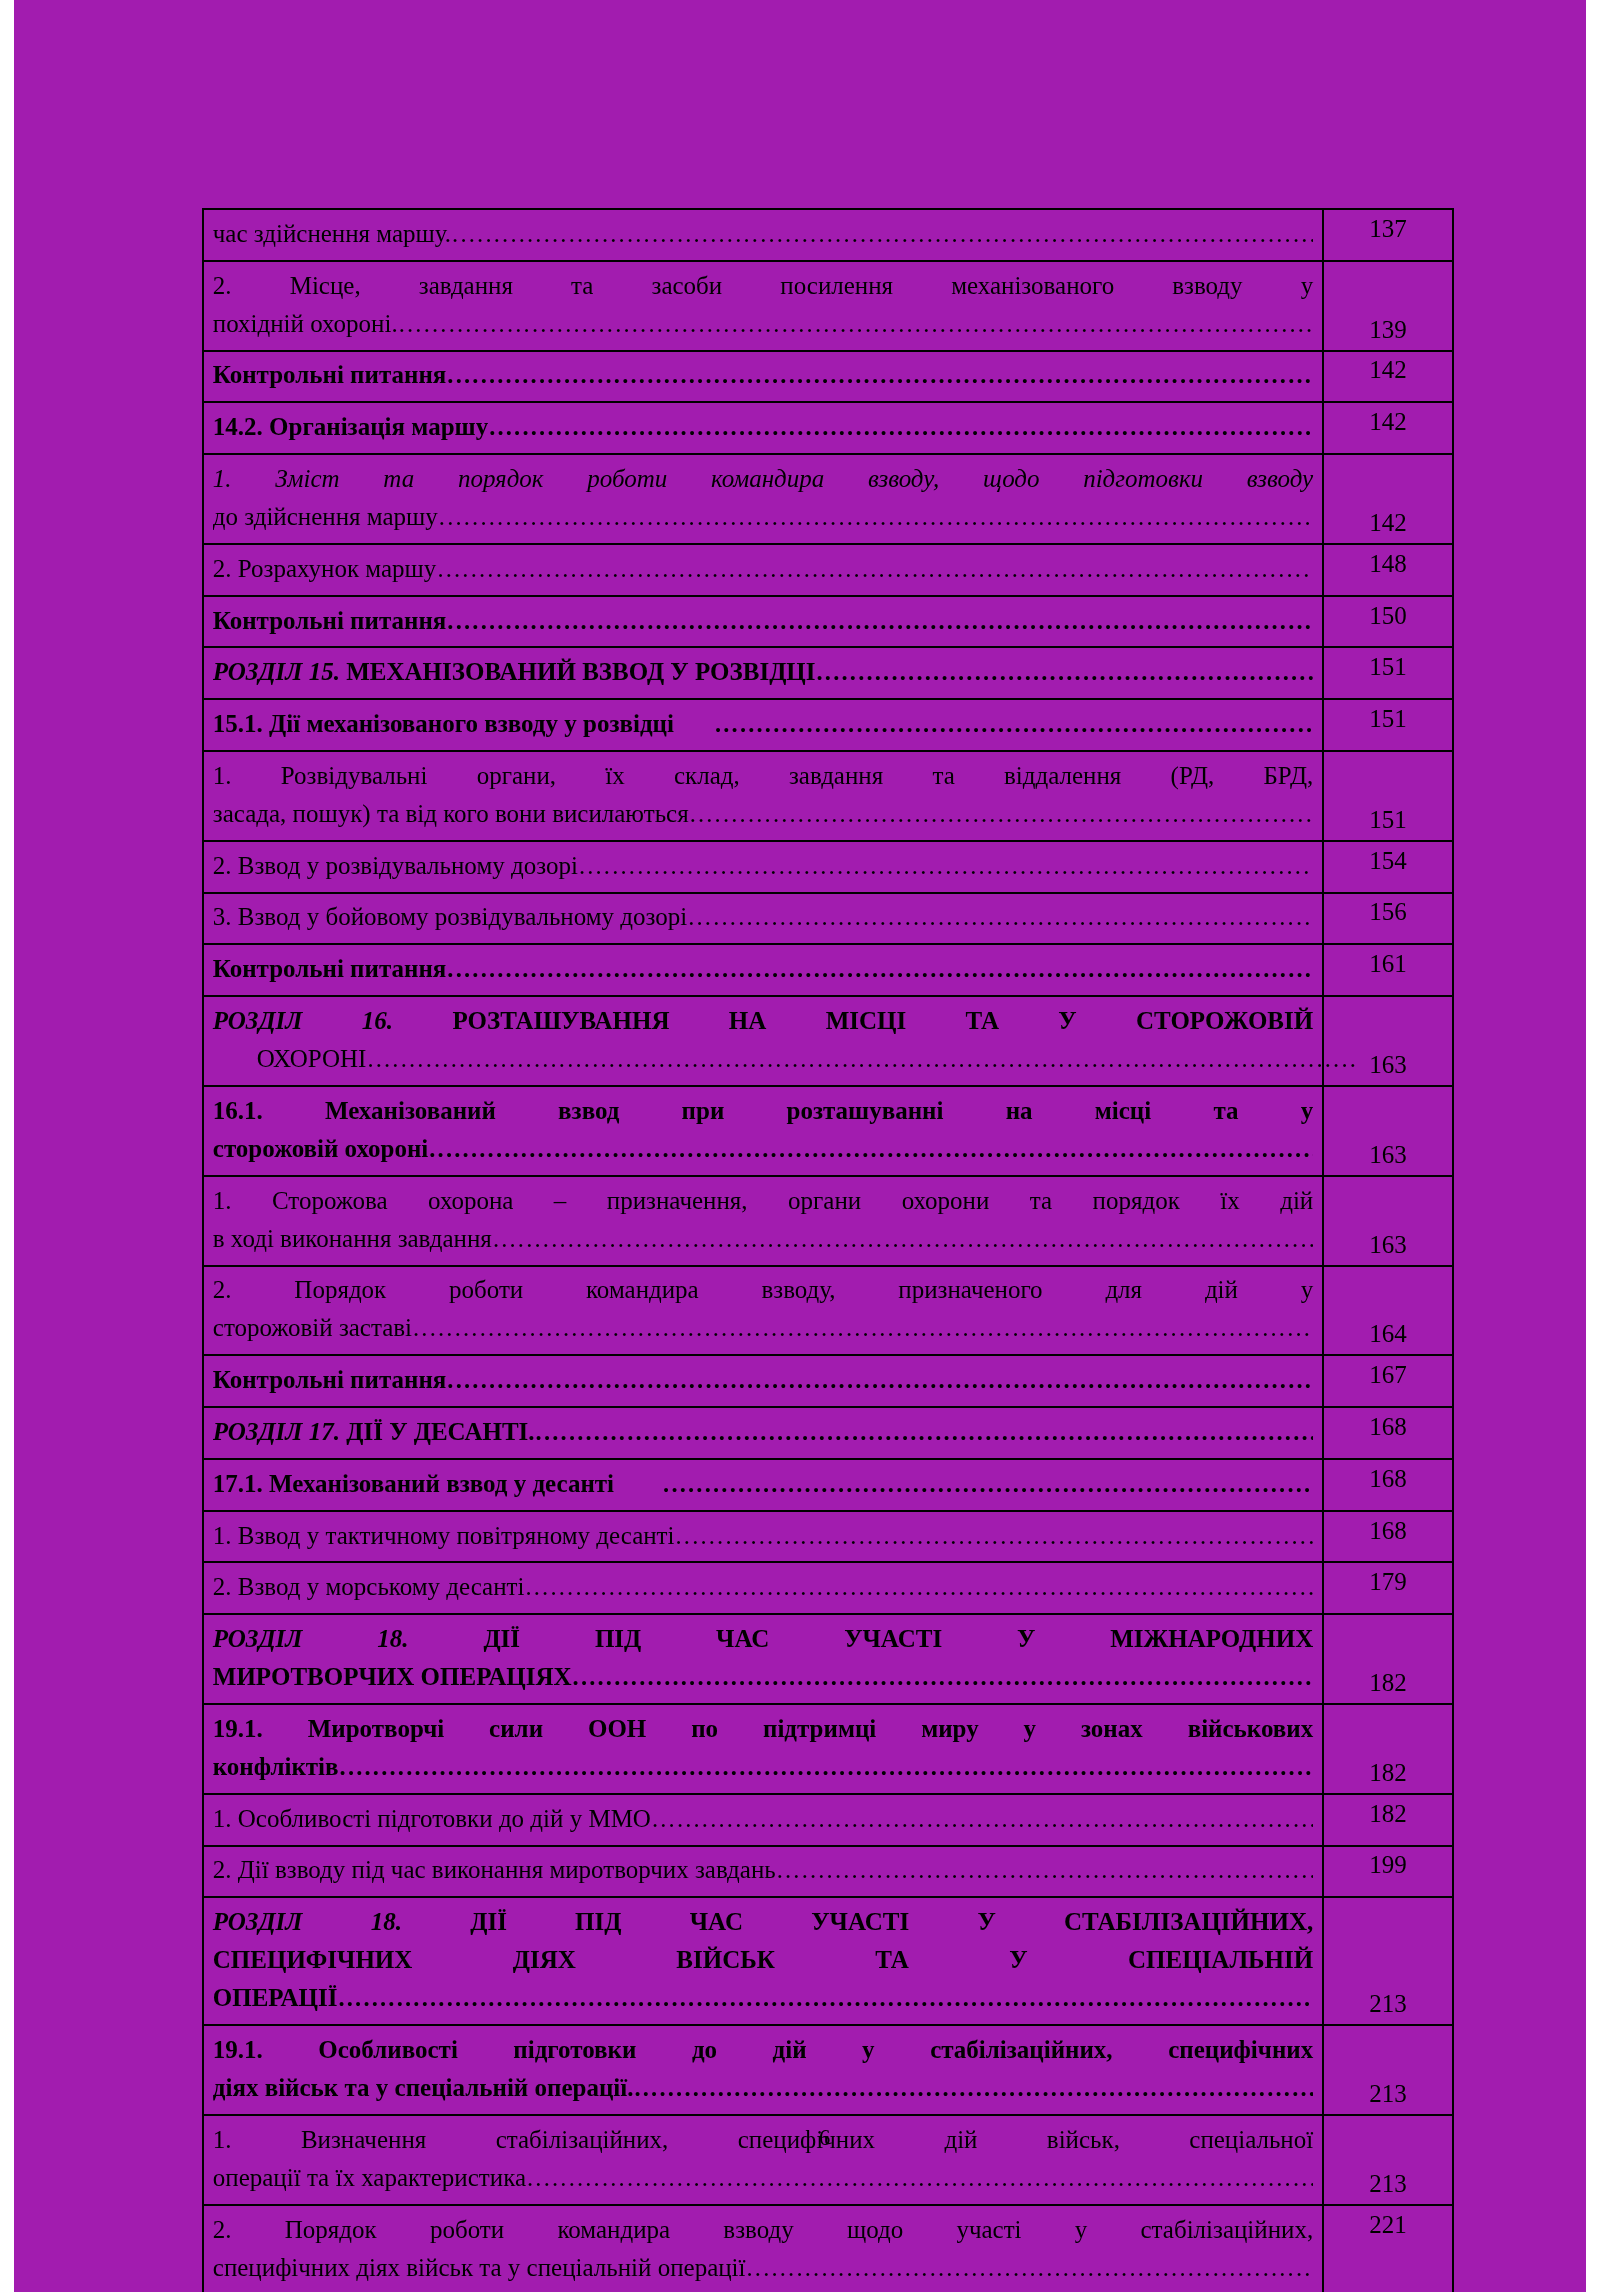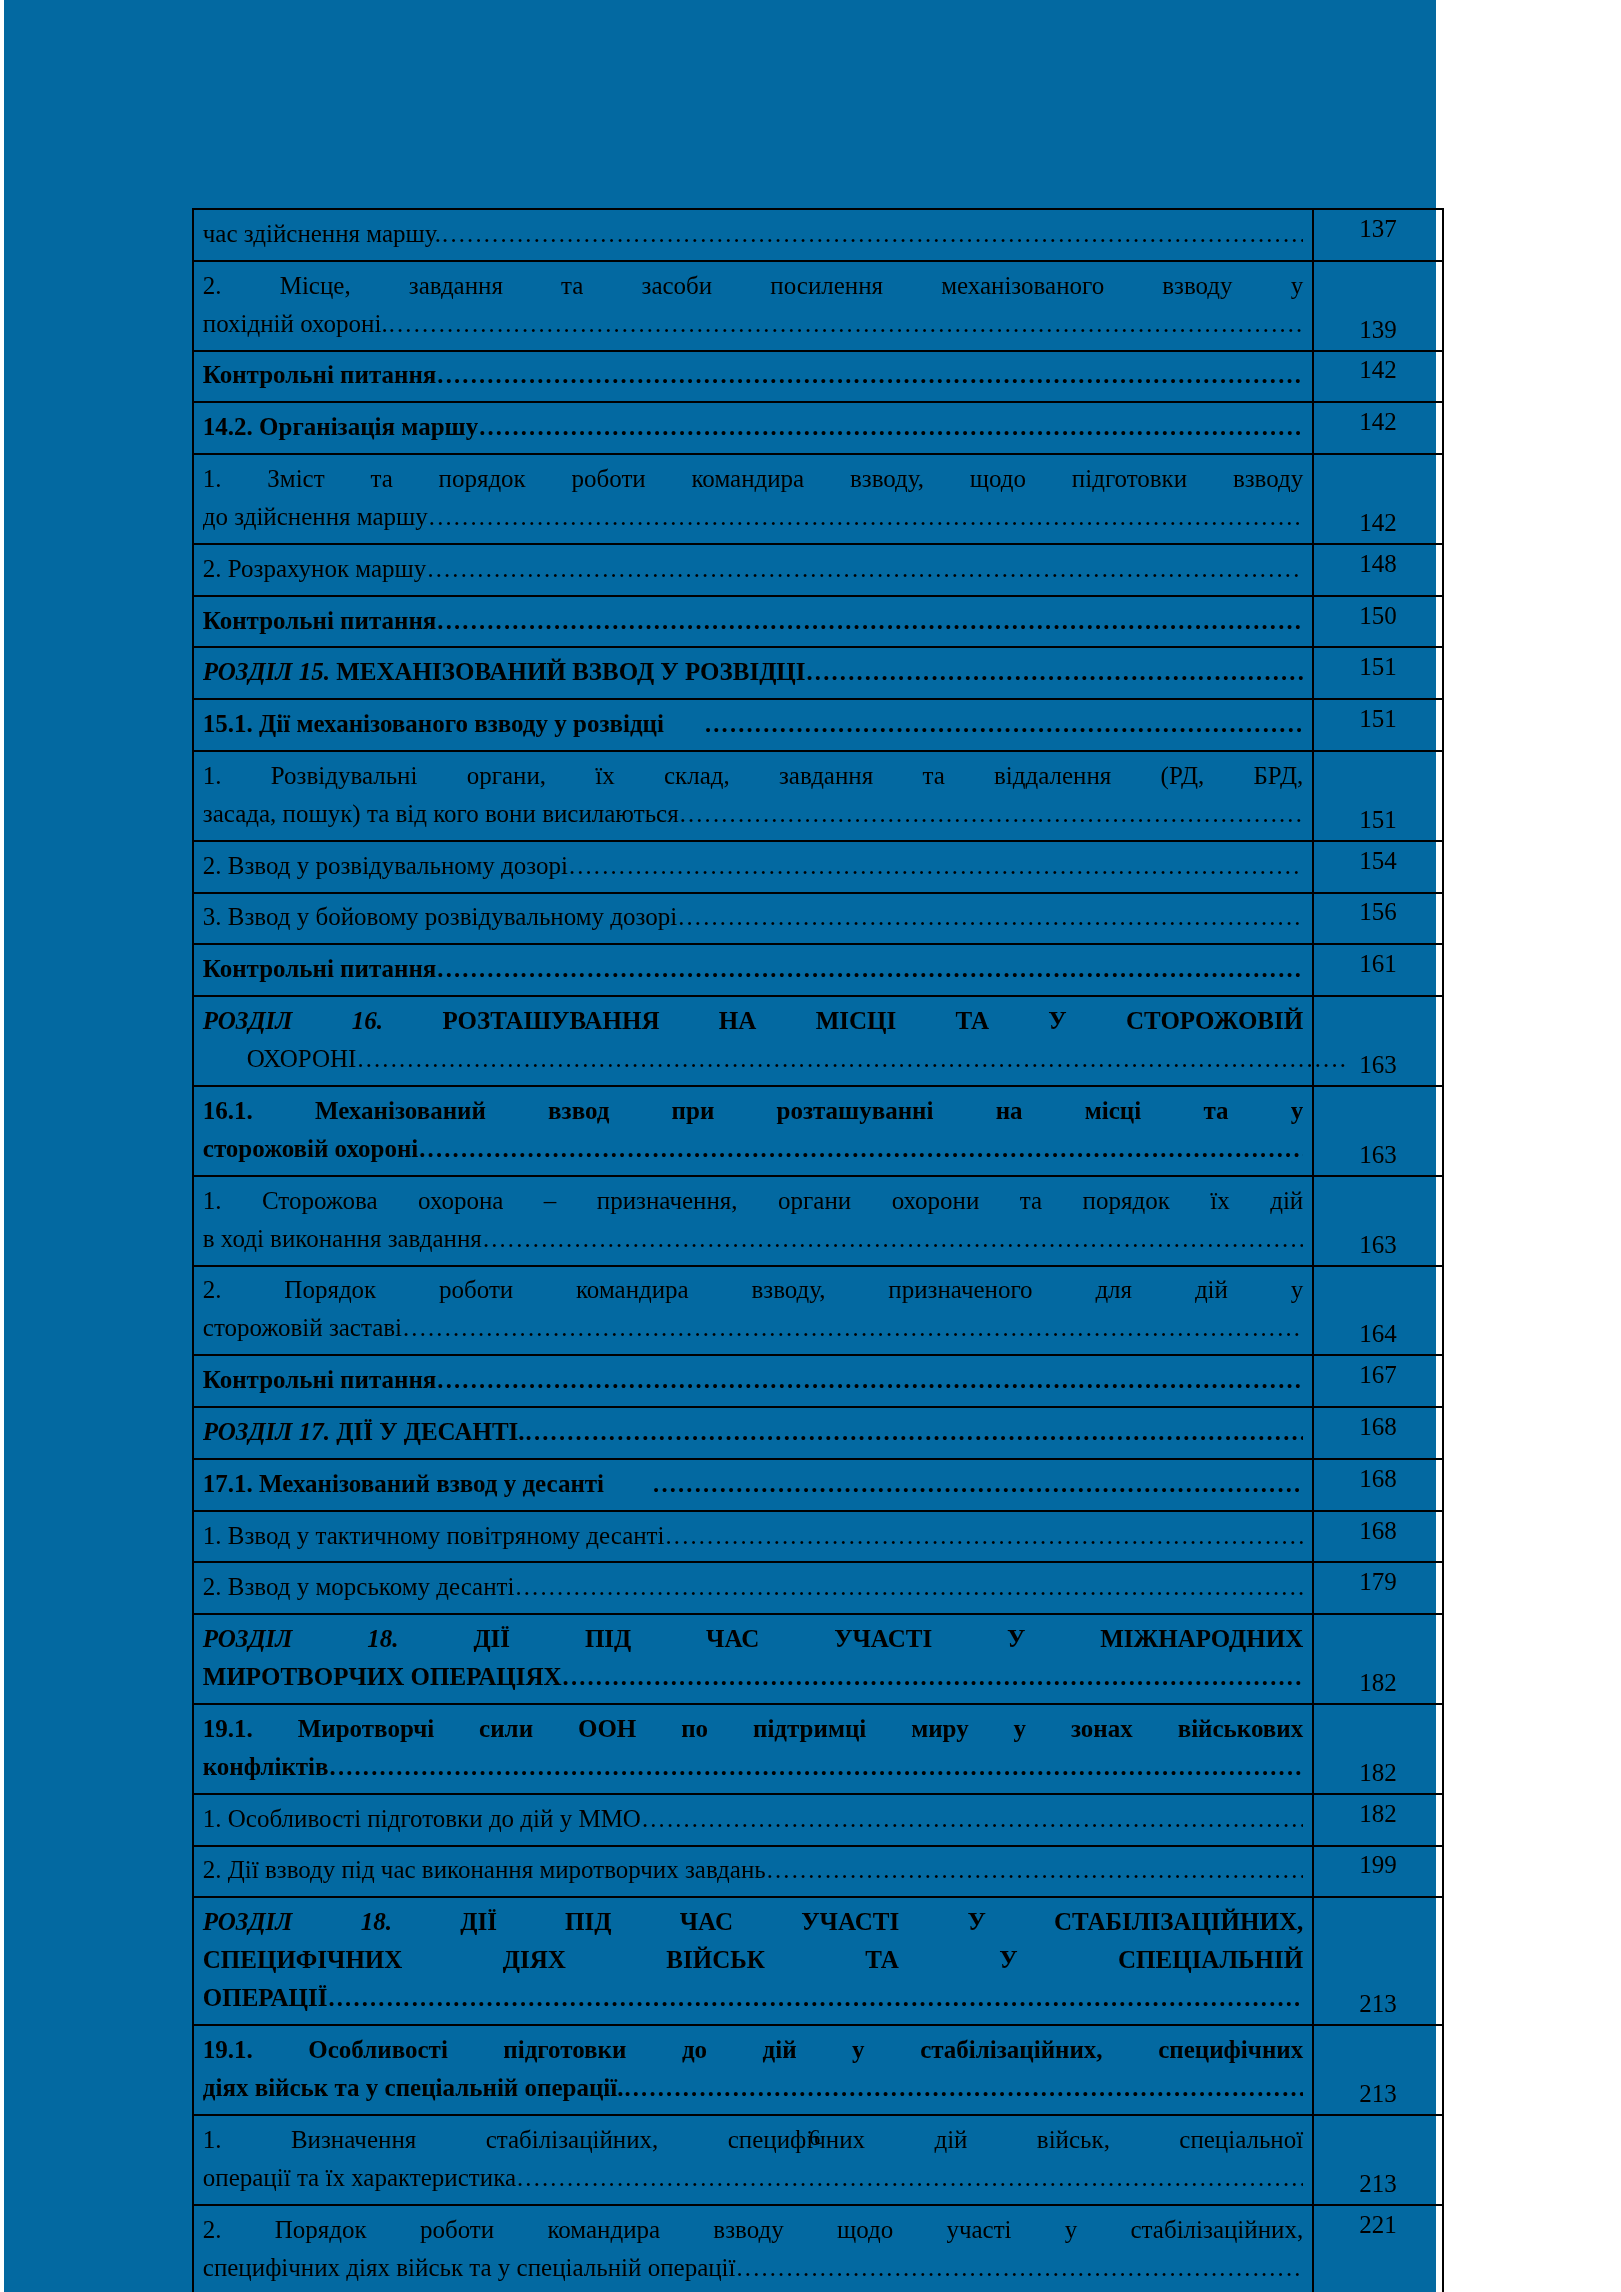--- a/index.html
+++ b/index.html
@@ -12,24 +12,24 @@
     width: 1621px;
     height: 2293px;
     position: relative;
     font-family: "Liberation Serif", "DejaVu Serif", serif;
     color: #000000;
     overflow: hidden;
   }
 
   .page {
     position: absolute;
-    left: 4px; top: 0;
-    width: 1432px;
+    left: 14px; top: 0;
+    width: 1572px;
     height: 2293px;
-    background: #0369a1;
+    background: #a21caf;
   }
 
   .toc-table {
     position: absolute;
     left: 188px;
     top: 208px;
     width: 1251px;
     border-collapse: collapse;
     table-layout: fixed;
   }
@@ -165,21 +165,21 @@
               </div>
             </div>
           </td>
           <td class="page-cell">
             <div class="num-top">142</div>
           </td>
         </tr>
         <tr>
           <td>
             <div class="entry">
-              <div class="spread" style="text-align-last: justify;"><span style="display: inline;">1. Зміст та порядок роботи командира взводу, щодо підготовки взводу</span></div>
+              <div class="spread" style="text-align-last: justify;"><span style="display: inline; font-style: italic;">1. Зміст та порядок роботи командира взводу, щодо підготовки взводу</span></div>
               <div class="ln">
                 <span class="txt">до здійснення маршу</span>
                 <span class="dots">........................................................................................................................................................................................................</span>
               </div>
             </div>
           </td>
           <td class="page-cell">
             <div class="num-bottom">142</div>
           </td>
         </tr>

